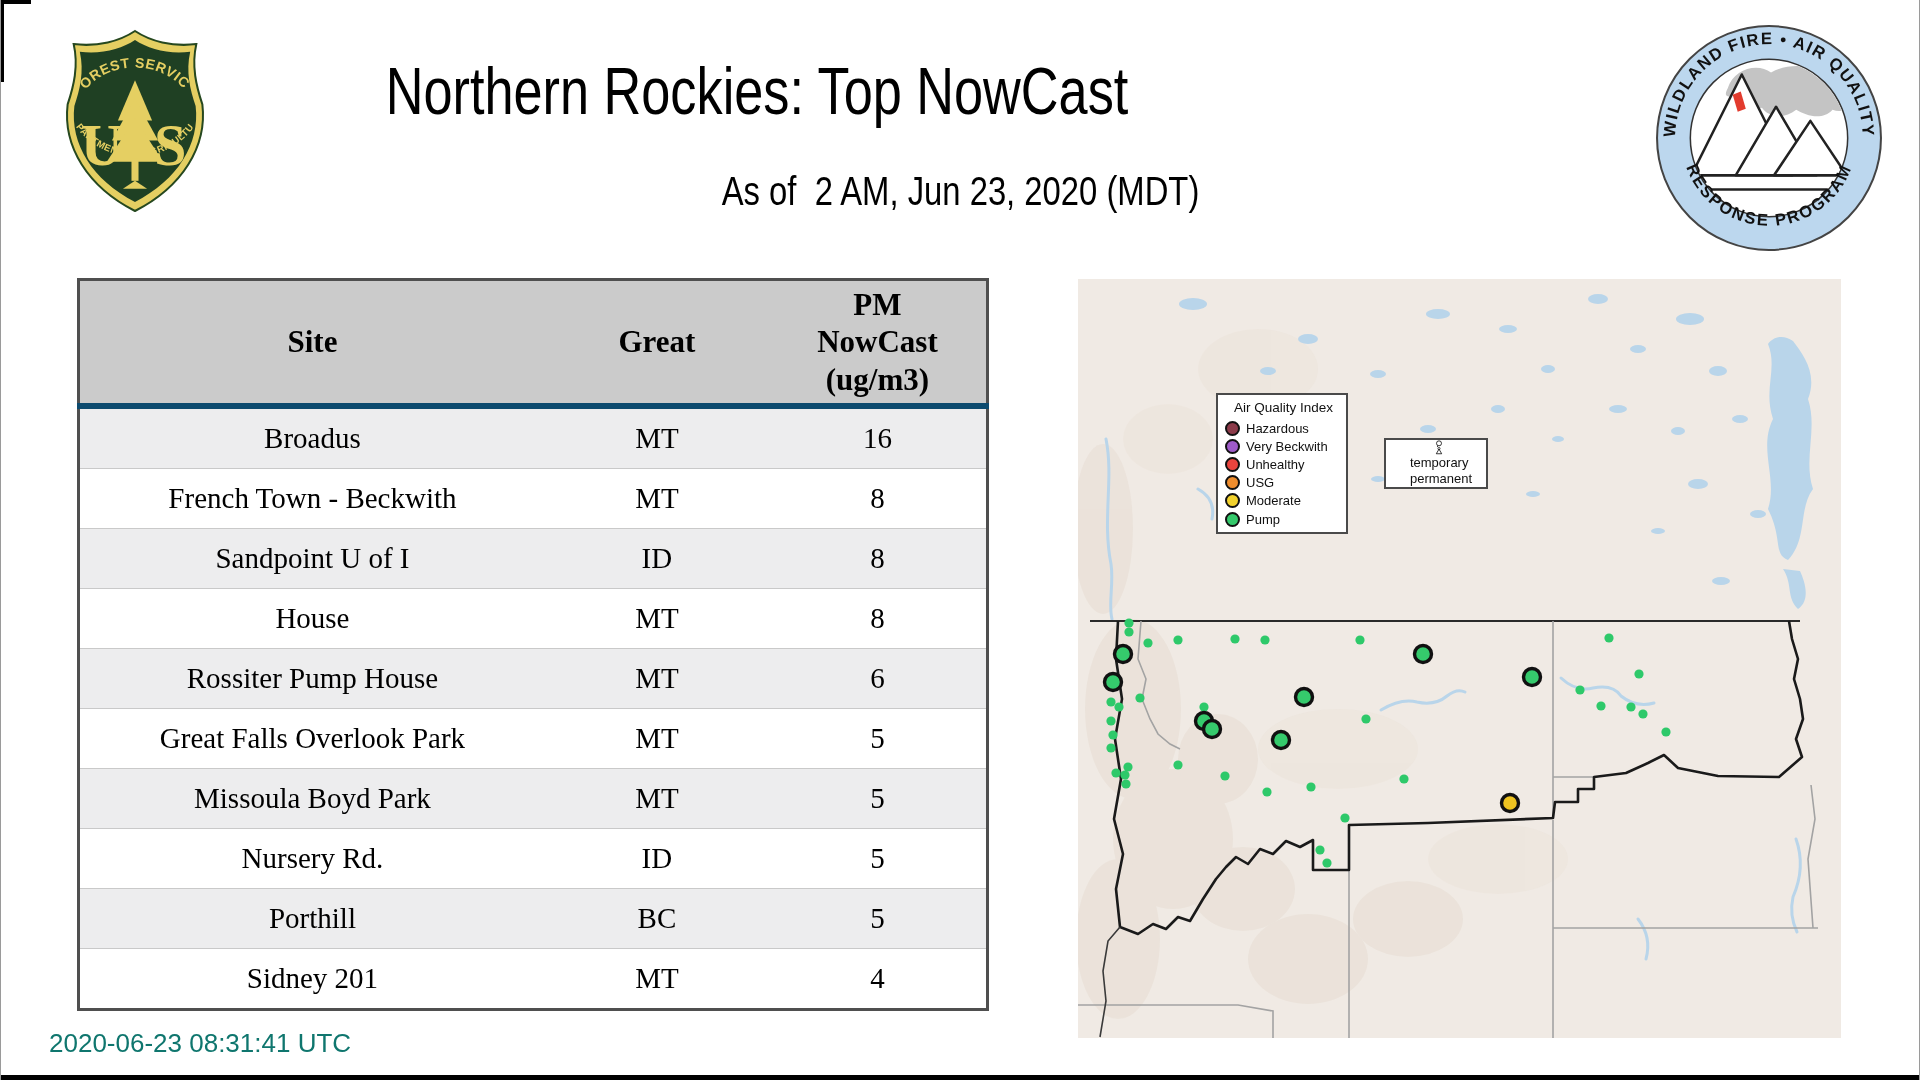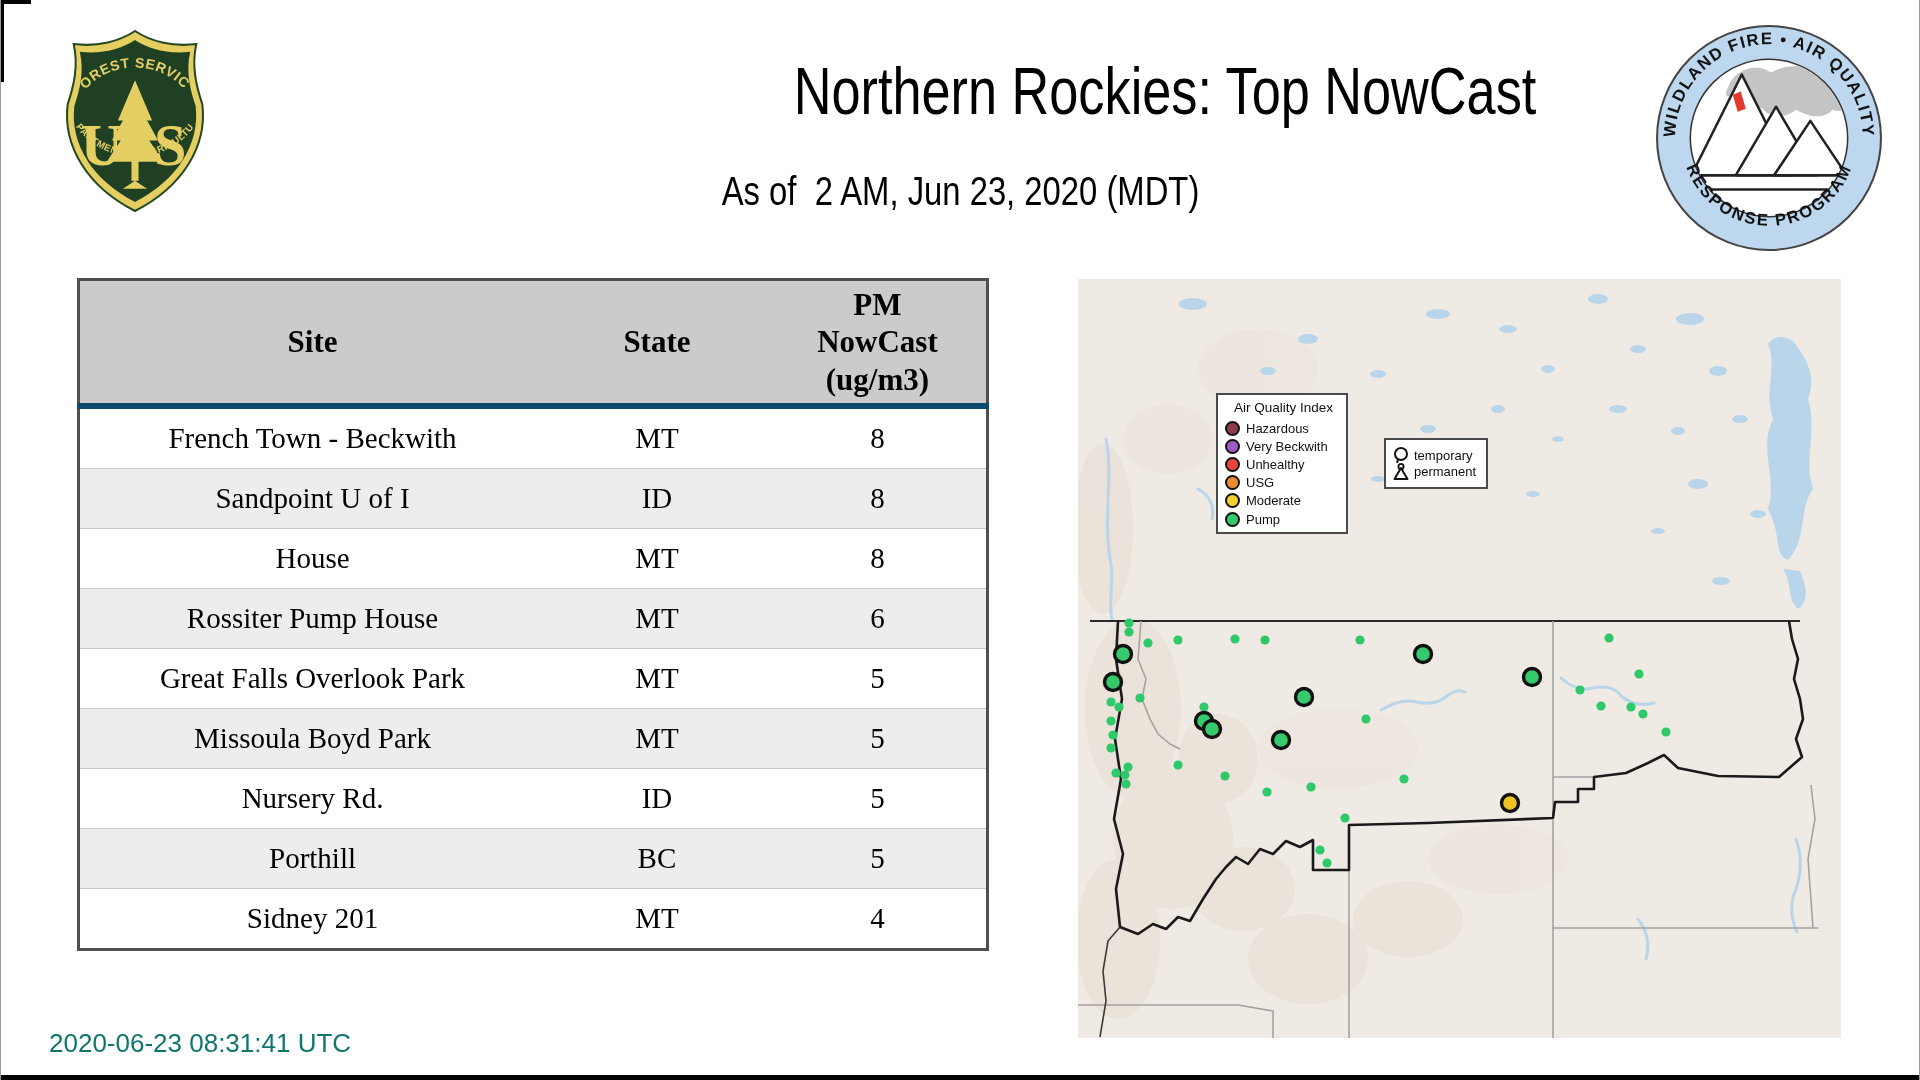--- a/index.html
+++ b/index.html
@@ -8,21 +8,21 @@
     background:#ffffff;font-family:"Liberation Sans",sans-serif;
     border-left:1px solid #9a9a9a;border-right:1px solid #9a9a9a;box-sizing:border-box;
   }
   
   .frame-bottom{position:absolute;left:0;bottom:0;width:1920px;height:5px;background:#000;}
   .frame-left-top{position:absolute;left:0;top:0;width:3px;height:82px;background:#000;}
   .frame-top-nub{position:absolute;left:0;top:0;width:30px;height:4px;background:#000;}
 
   
   .title{
-    position:absolute;left:280px;top:52px;width:1360px;text-align:right;
+    position:absolute;left:280px;top:52px;width:1360px;text-align:left;
     font-size:67px;color:#000;white-space:pre;
   }
   .title>span{display:inline-block;transform:scaleX(0.78);}
   .subtitle{
     position:absolute;left:280px;top:168px;width:1360px;text-align:center;
     font-size:41px;color:#000;white-space:pre;
   }
   .subtitle>span{display:inline-block;transform:scaleX(0.80);}
   .usfs-logo{position:absolute;left:58px;top:28px;}
   .wf-logo{position:absolute;left:1652px;top:22px;}
@@ -57,21 +57,21 @@
   }
   .legend-aqi .lg-title{text-align:center;font-size:13.5px;margin:1px 0 4px -4px;}
   .legend-aqi .lg-item{display:flex;align-items:center;height:18.2px;}
   .lg-dot{
     width:11px;height:11px;border-radius:50%;border:2.2px solid #111;
     margin-right:6px;flex:0 0 auto;
   }
   .legend-sym{
     position:absolute;left:306px;top:159px;width:104px;height:51px;
     background:#fff;border:2px solid #4a4a4a;box-sizing:border-box;
-    font-size:13px;color:#111;display:flex;align-items:center;padding-left:6px;
+    font-size:13px;color:#111;display:flex;align-items:center;padding-left:6px;flex-direction:column;
   }
   .legend-sym .labels{line-height:16px;margin-left:4px;}
 
   
   .timestamp{position:absolute;left:48px;top:1028px;font-size:26px;color:#0f766e;}
 </style>
 </head>
 <body>
 
 <div class="frame-left-top"></div>
@@ -135,27 +135,32 @@
     <text font-size="16.5" font-weight="bold" fill="#111" font-family="Liberation Sans, sans-serif" letter-spacing="2">
       <textPath href="#wf-bot" startOffset="50%" text-anchor="middle">RESPONSE PROGRAM</textPath>
     </text>
   </svg>
 </div>
 
 <table class="site-table">
   <thead>
     <tr>
       <th class="col-site">Site</th>
-      <th class="col-state">State</th>
+      <th class="col-state">Great</th>
       <th class="col-pm">PM
 NowCast
 (ug/m3)</th>
     </tr>
   </thead>
   <tbody id="table-body">
+      <tr class="alt">
+        <td>Broadus</td>
+        <td>MT</td>
+        <td>16</td>
+      </tr>
       <tr>
         <td>French Town - Beckwith</td>
         <td>MT</td>
         <td>8</td>
       </tr>
       <tr class="alt">
         <td>Sandpoint U of I</td>
         <td>ID</td>
         <td>8</td>
       </tr>

